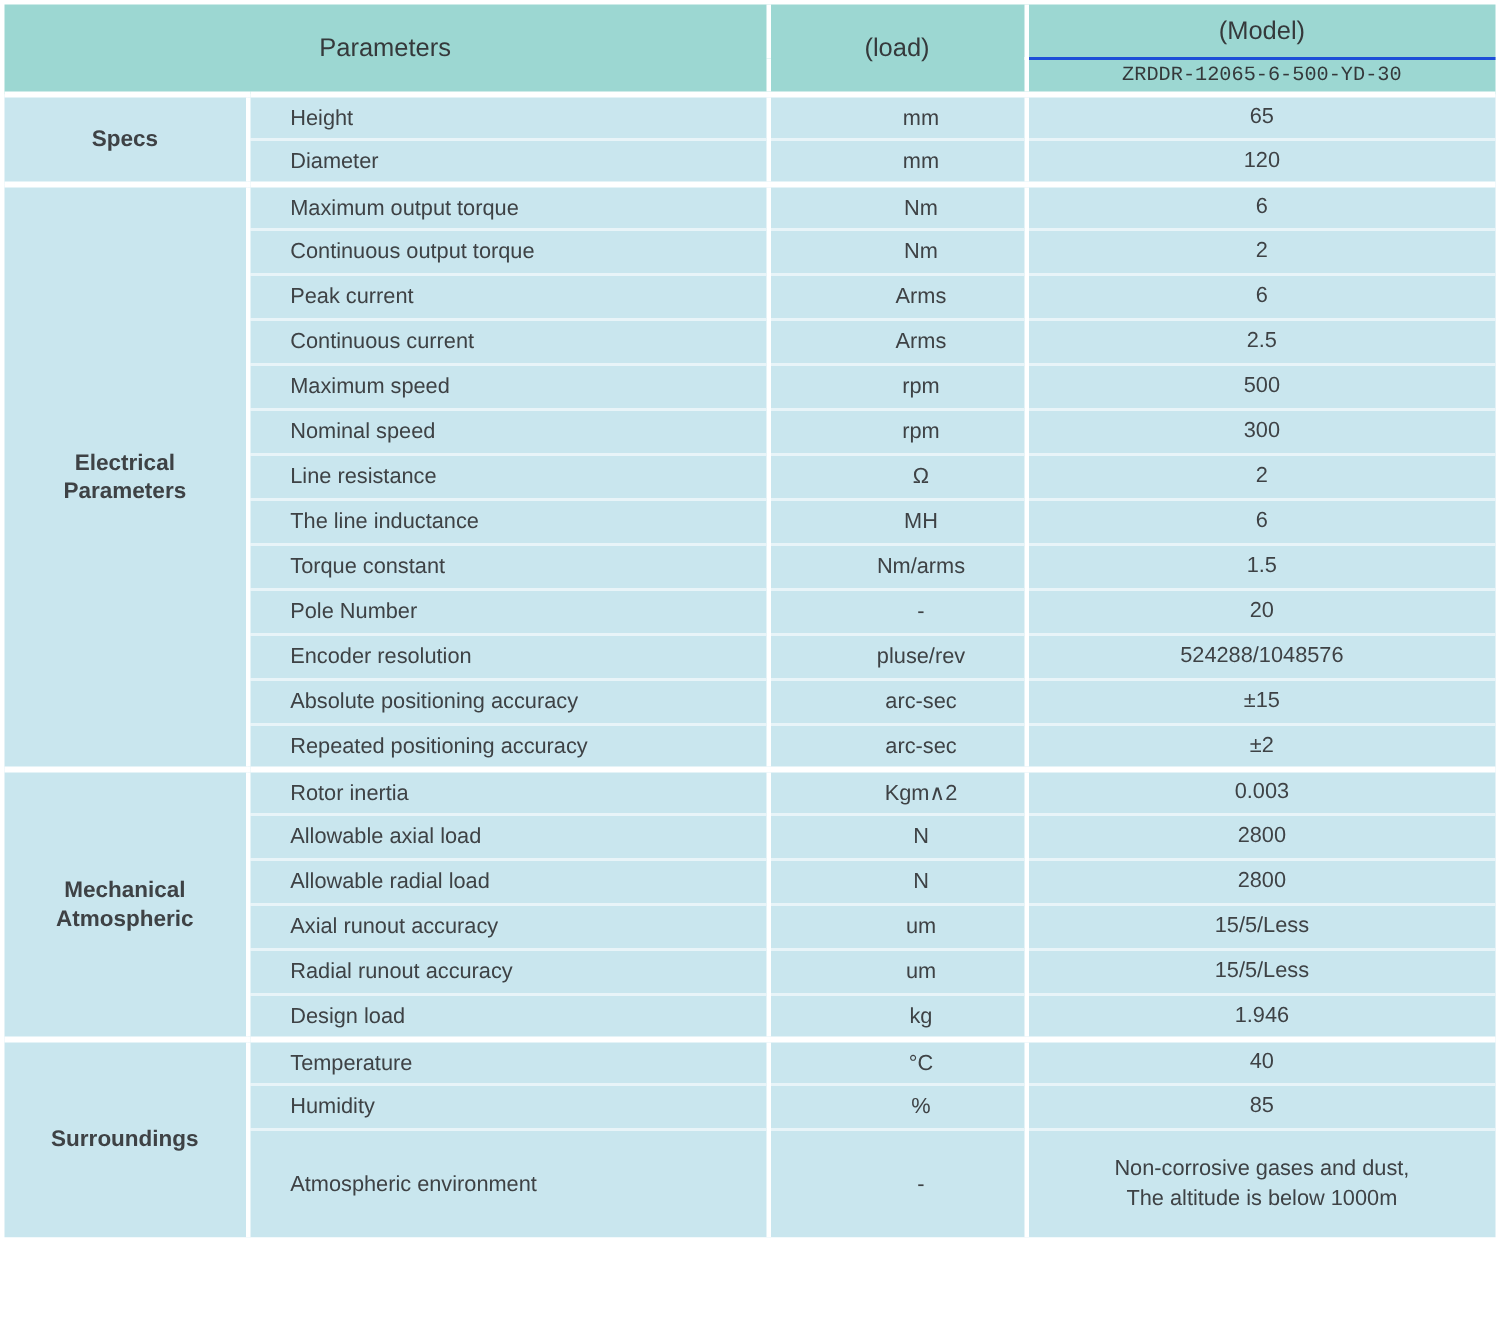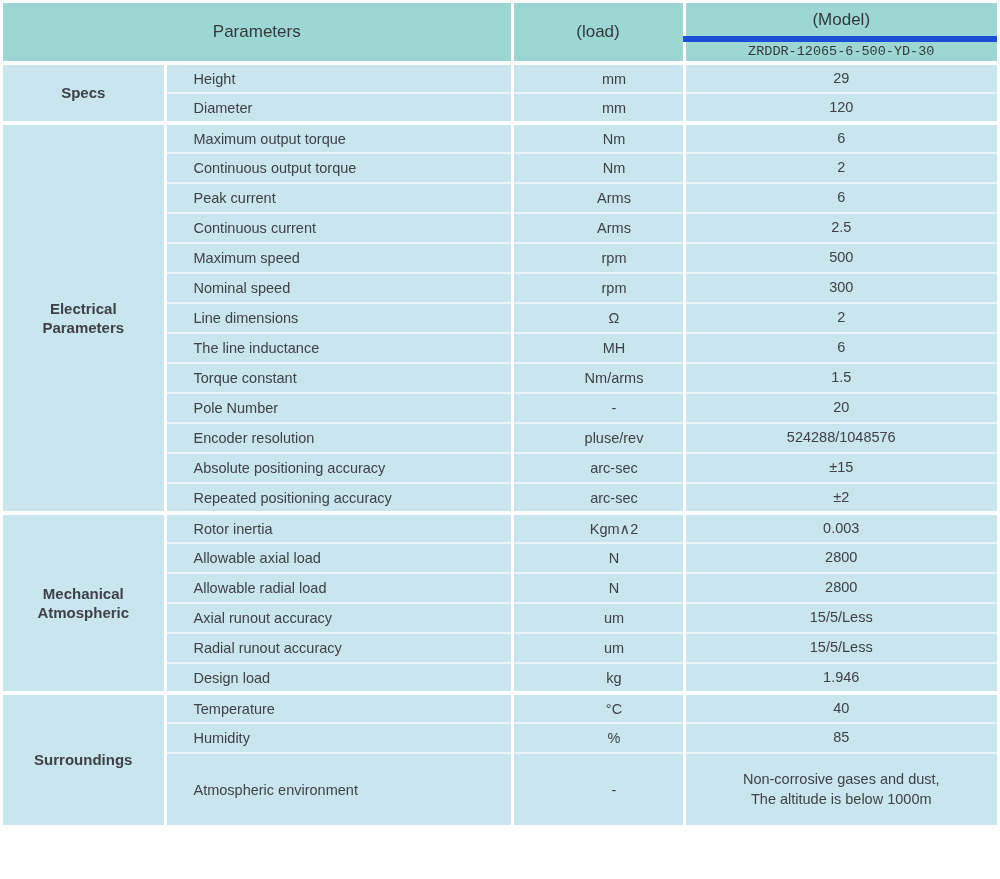--- a/index.html
+++ b/index.html
@@ -34,21 +34,21 @@
   th:last-child, td:last-child { border-right: none; }
 
   thead th {
     background: var(--header-bg, #9cd7d2);
     text-align: center;
     color: #35393b;
   }
   .h-params, .h-unit, .h-model { font-size: 17px; }
   thead tr.h-row-top { height: 36px; }
   thead tr.h-row-bottom { height: 24px; }
-  .h-model { border-bottom: 6px solid #1d4ed8; }
+  .h-model { border-bottom: 2px solid #1d4ed8; }
   .h-model-number { font-size: 13.5px; font-family: Liberation Mono, monospace; }
 
   tbody td {
     background: var(--cell-bg, #c9e6ee);
     height: 30px;
     font-size: 14.5px;
     border-top: 2px solid var(--row-line, #e8f4f8);
   }
   tbody tr.section-start td { border-top: 4px solid var(--section-line, #ffffff); }
   tbody tr.tall td { height: 72px; }
@@ -99,21 +99,21 @@
       </tr>
       <tr class="h-row-bottom">
         <th class="h-model-number">ZRDDR-12065-6-500-YD-30</th>
       </tr>
     </thead>
     <tbody>
         <tr class="section-start">
           <td class="group-cell" rowspan="2">Specs</td>
           <td class="param-cell">Height</td>
           <td class="unit-cell">mm</td>
-          <td class="value-cell">29</td>
+          <td class="value-cell">65</td>
         </tr>
         <tr>
           <td class="param-cell">Diameter</td>
           <td class="unit-cell">mm</td>
           <td class="value-cell">120</td>
         </tr>
         <tr class="section-start">
           <td class="group-cell" rowspan="13">Electrical
 Parameters</td>
           <td class="param-cell">Maximum output torque</td>
@@ -139,21 +139,21 @@
           <td class="param-cell">Maximum speed</td>
           <td class="unit-cell">rpm</td>
           <td class="value-cell">500</td>
         </tr>
         <tr>
           <td class="param-cell">Nominal speed</td>
           <td class="unit-cell">rpm</td>
           <td class="value-cell">300</td>
         </tr>
         <tr>
-          <td class="param-cell">Line dimensions</td>
+          <td class="param-cell">Line resistance</td>
           <td class="unit-cell">Ω</td>
           <td class="value-cell">2</td>
         </tr>
         <tr>
           <td class="param-cell">The line inductance</td>
           <td class="unit-cell">MH</td>
           <td class="value-cell">6</td>
         </tr>
         <tr>
           <td class="param-cell">Torque constant</td>

